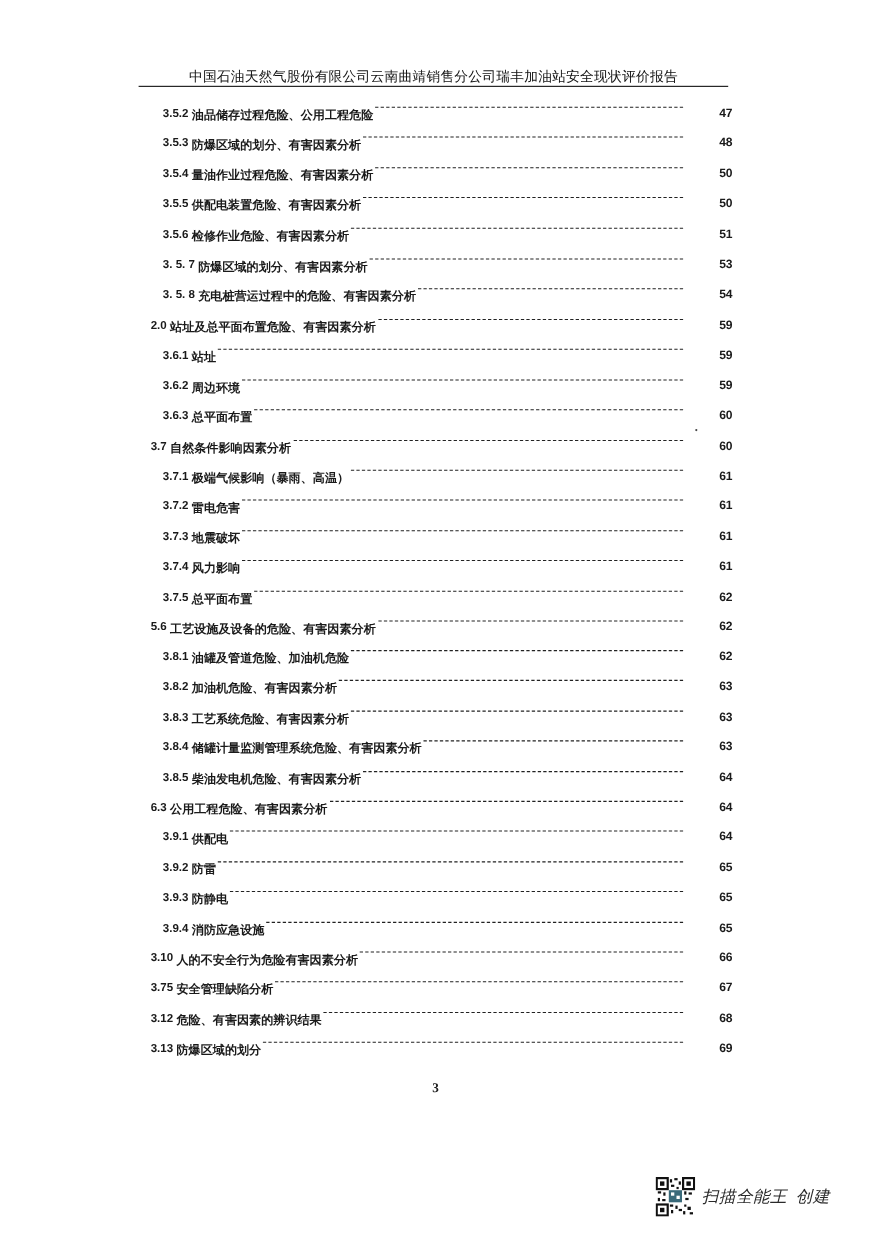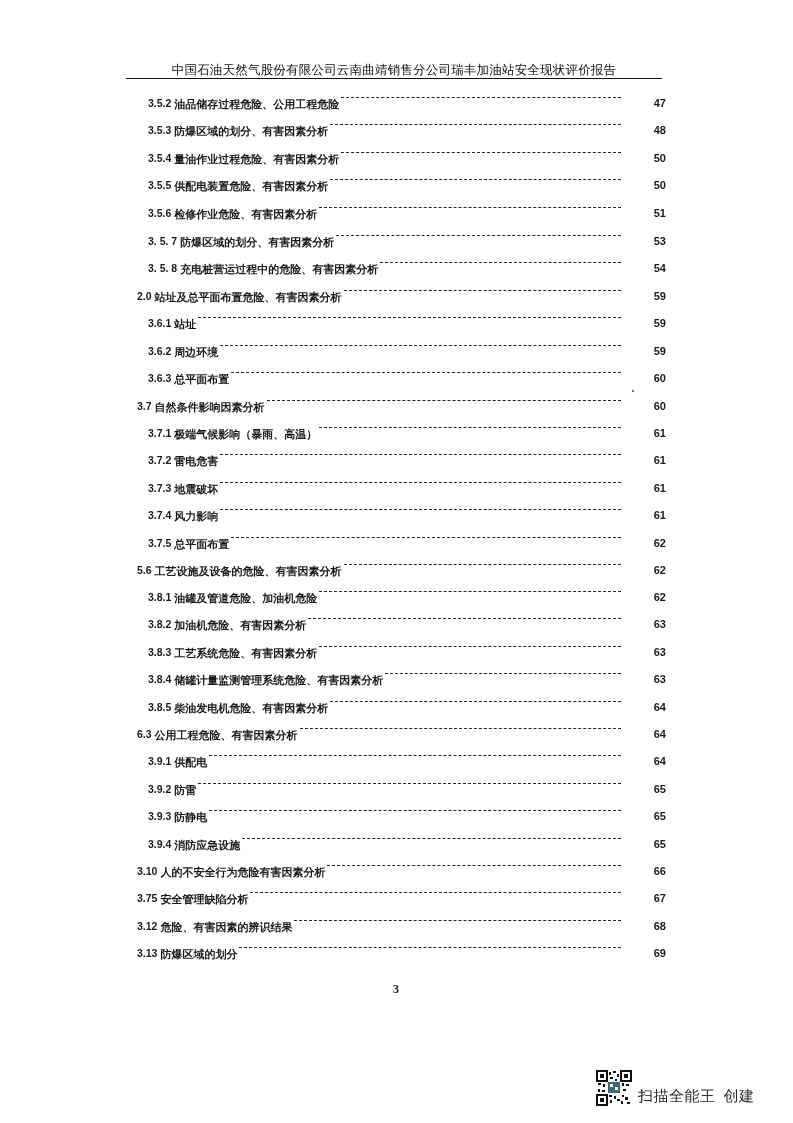--- a/index.html
+++ b/index.html
@@ -95,22 +95,23 @@
       width: 2px;
       height: 2px;
       background: #444;
       border-radius: 50%;
     }
     .watermark {
       position: absolute;
       left: 596px;
       top: 1070px;
       display: flex;
-      align-items: flex-end;
+      align-items: center;
       gap: 6px;
+      font-style: italic;
     }
     .qr {
       width: 36px;
       height: 36px;
       position: relative;
     }
     .watermark-text {
       font-family: "DejaVu Sans", "Liberation Sans", sans-serif;
       font-size: 15px;
       color: #2a2a2a;

